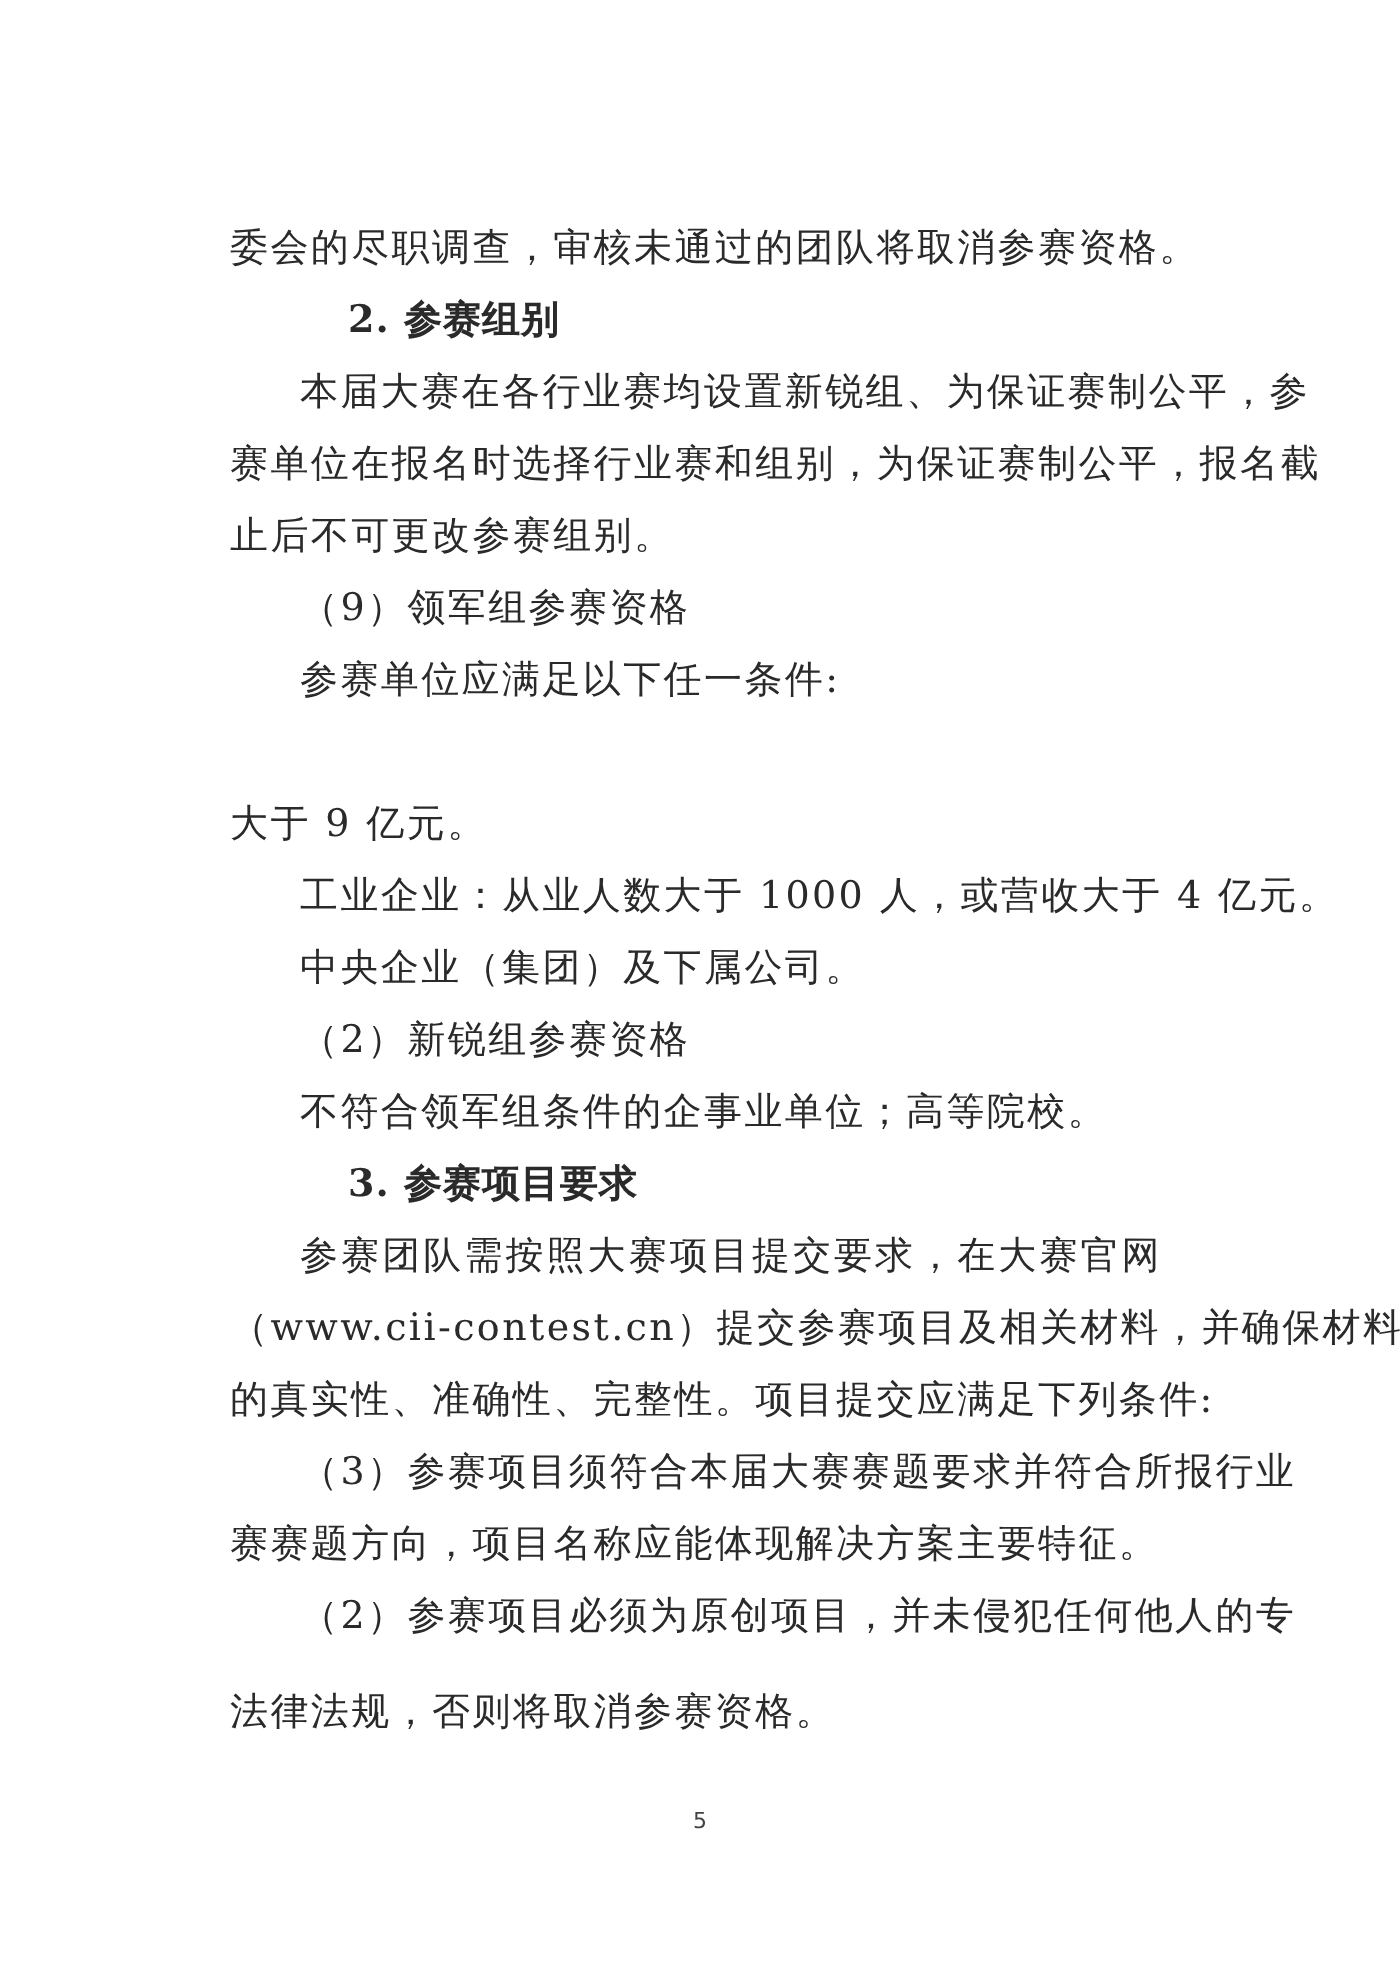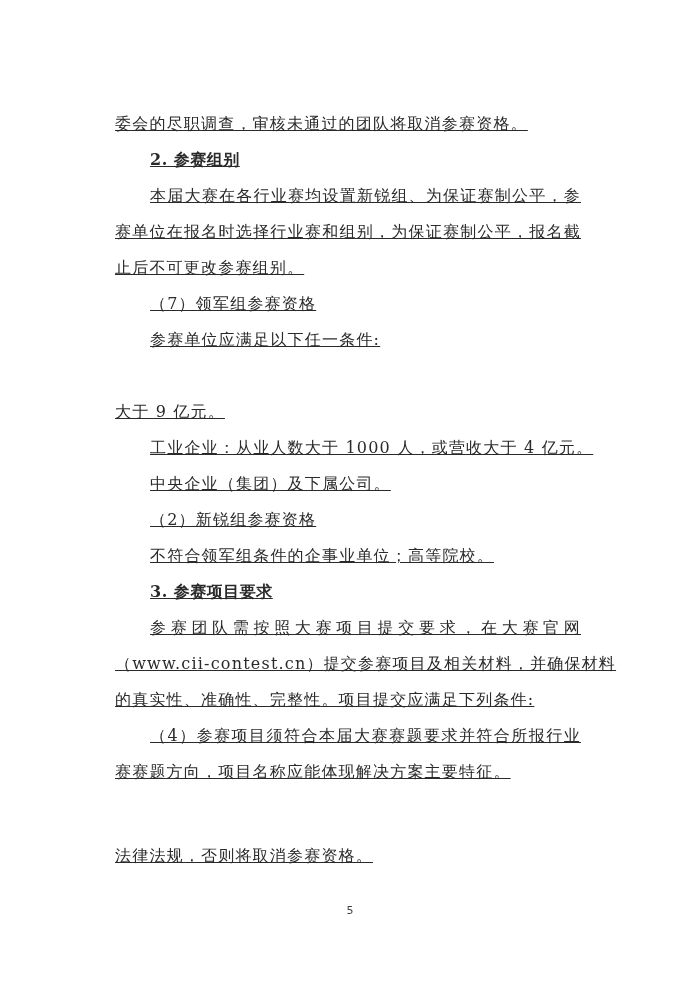--- a/index.html
+++ b/index.html
@@ -7,53 +7,53 @@
   .page {
     position: absolute; left: 0; top: 0; width: 700px; height: 990px;
     background: #ffffff;
     font-family: "DejaVu Serif", "Liberation Serif", serif;
     color: #2a2a2a;
   }
   .line {
     position: absolute;
     left: 115px;
     width: 466px;
-    font-size: 16px;
+    font-size: 19px;
     line-height: 24px;
     white-space: nowrap;
     letter-spacing: 1.2px;
-    text-decoration: underline;
   }
   .indent { left: 150px; width: 431px; }
-  .heading { font-weight: bold; letter-spacing: 0.5px; }
+  .heading { font-weight: bold; letter-spacing: 0.5px; margin-left: 24px; }
   .justify { text-align: justify; text-align-last: justify; }
   .pagenum {
     position: absolute; left: 340px; top: 904px; width: 20px;
     text-align: center; font-size: 11px;
     font-family: "DejaVu Sans", sans-serif; color: #444;
   }
 </style>
 </head>
 <body>
 
 <div class="page">
   <div class="line" style="top:112px">委会的尽职调查，审核未通过的团队将取消参赛资格。</div>
   <div class="line indent heading" style="top:148px">2. 参赛组别</div>
   <div class="line indent justify" style="top:184px">本届大赛在各行业赛均设置新锐组、为保证赛制公平，参</div>
   <div class="line" style="top:256px">止后不可更改参赛组别。</div>
   <div class="line justify" style="top:220px">赛单位在报名时选择行业赛和组别，为保证赛制公平，报名截</div>
-  <div class="line indent" style="top:292px">（7）领军组参赛资格</div>
+  <div class="line indent" style="top:292px">（9）领军组参赛资格</div>
   <div class="line indent" style="top:328px">参赛单位应满足以下任一条件:</div>
   <div class="line" style="top:400px">大于 9 亿元。</div>
   <div class="line indent justify" style="top:436px">工业企业：从业人数大于 1000 人，或营收大于 4 亿元。</div>
   <div class="line indent" style="top:472px">中央企业（集团）及下属公司。</div>
   <div class="line indent" style="top:508px">（2）新锐组参赛资格</div>
   <div class="line indent" style="top:544px">不符合领军组条件的企事业单位；高等院校。</div>
   <div class="line indent heading" style="top:580px">3. 参赛项目要求</div>
   <div class="line indent justify" style="top:616px">参赛团队需按照大赛项目提交要求，在大赛官网</div>
   <div class="line justify" style="top:652px">（www.cii-contest.cn）提交参赛项目及相关材料，并确保材料</div>
   <div class="line" style="top:688px">的真实性、准确性、完整性。项目提交应满足下列条件:</div>
-  <div class="line indent justify" style="top:724px">（4）参赛项目须符合本届大赛赛题要求并符合所报行业</div>
+  <div class="line indent justify" style="top:724px">（3）参赛项目须符合本届大赛赛题要求并符合所报行业</div>
   <div class="line" style="top:760px">赛赛题方向，项目名称应能体现解决方案主要特征。</div>
+  <div class="line indent justify" style="top:796px">（2）参赛项目必须为原创项目，并未侵犯任何他人的专</div>
   <div class="line" style="top:844px">法律法规，否则将取消参赛资格。</div>
 
   <div class="pagenum">5</div>
 </div>
 
 </body></html>

